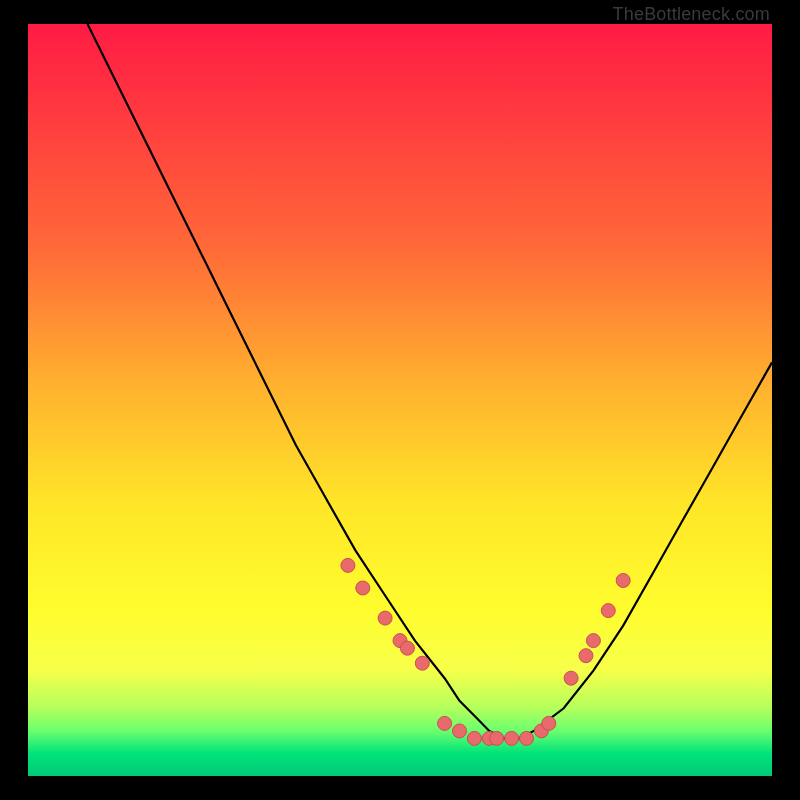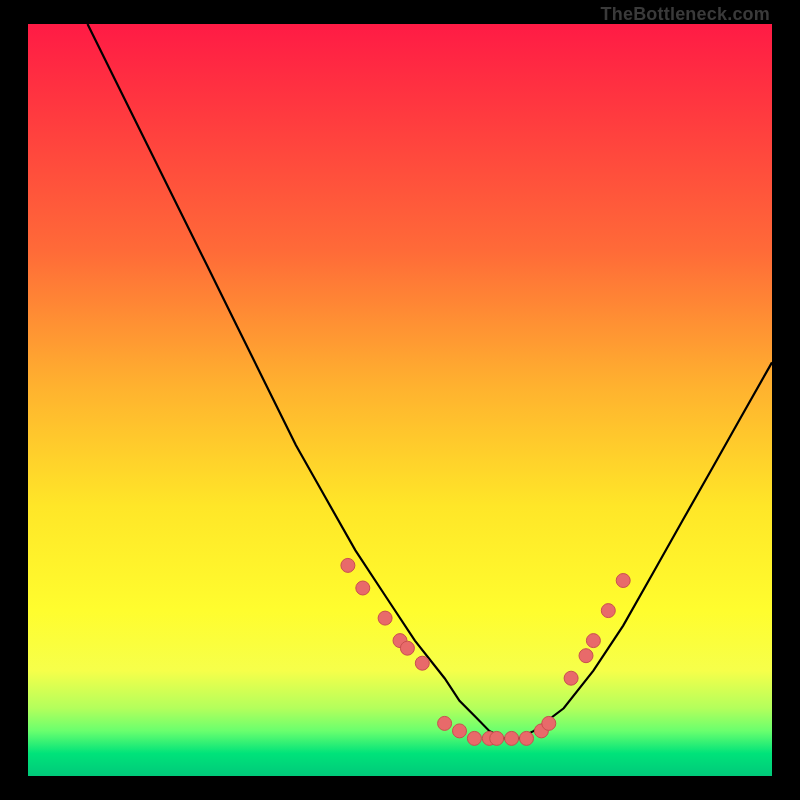--- a/index.html
+++ b/index.html
@@ -40,21 +40,21 @@
       #00e37a 97%,
       #00c97a 100%
     );
   }
   .attribution {
     position: absolute;
     top: 4px;
     right: 30px;
     color: #3a3a3a;
     font-size: 18px;
-    font-weight: 700;
+    font-weight: 400;
     letter-spacing: 0.2px;
   }
   svg.curve {
     position: absolute;
     left: 0;
     top: 0;
     width: 744px;
     height: 752px;
     overflow: visible;
   }

